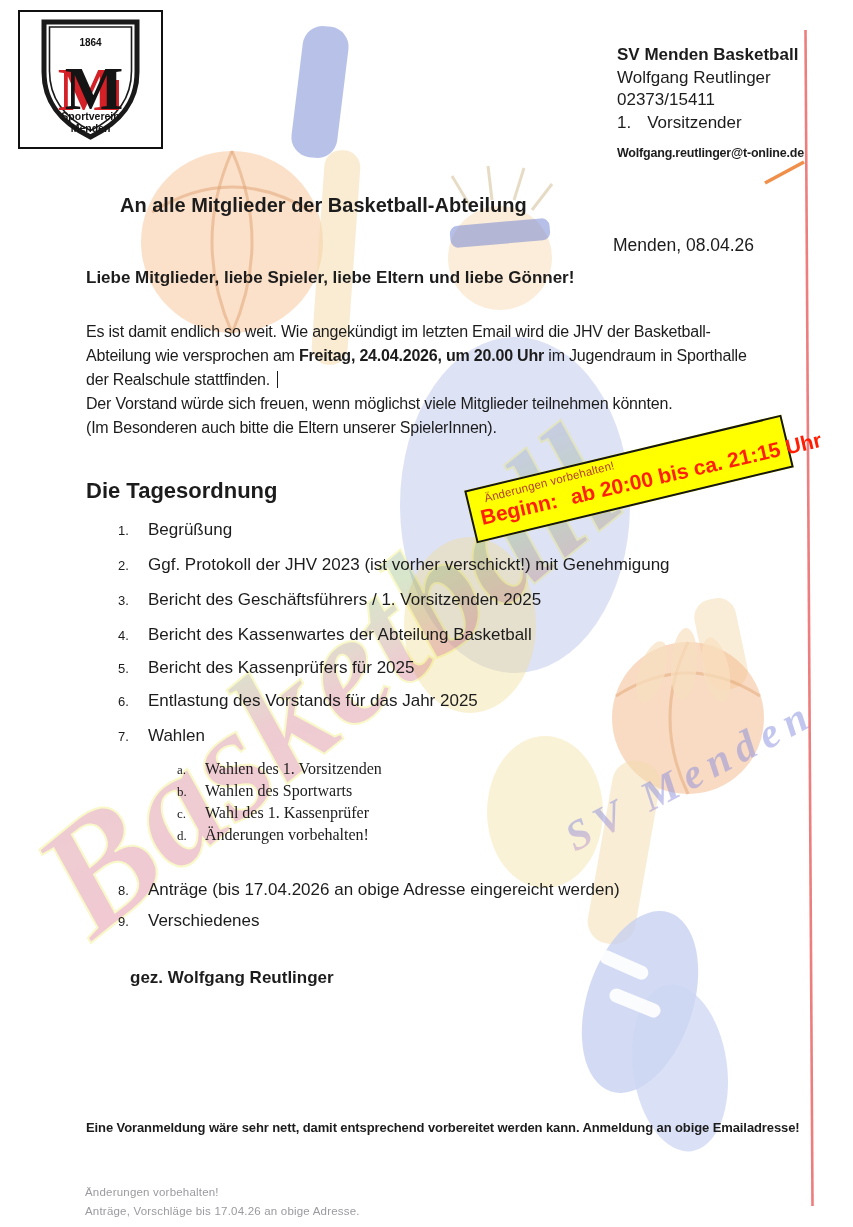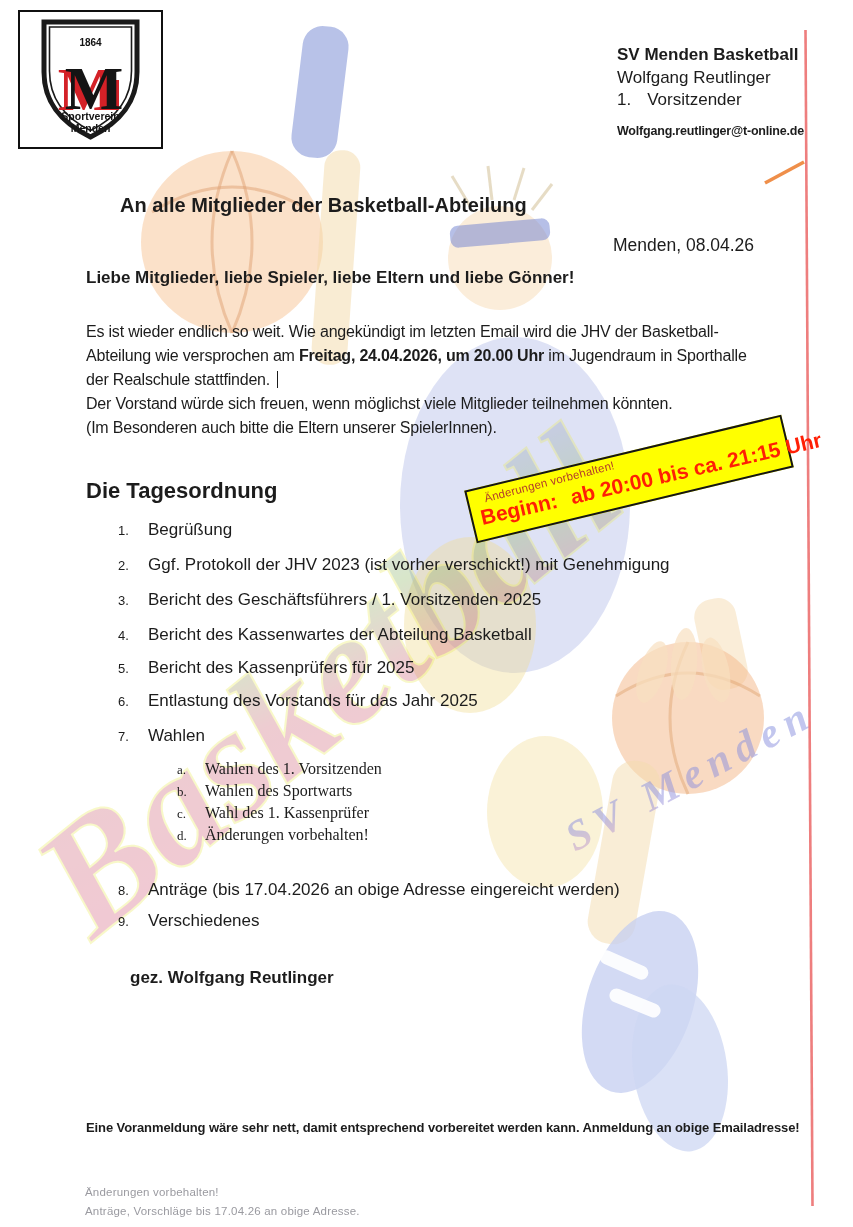--- a/index.html
+++ b/index.html
@@ -116,32 +116,33 @@
       <rect x="92" y="70" width="9" height="30" fill="#d42127"></rect>
       <text x="76" y="99" text-anchor="middle" font-family="'Liberation Serif',serif" font-size="62" font-weight="700" fill="#141414">M</text>
       <text x="72.5" y="110" text-anchor="middle" font-family="'Liberation Sans',sans-serif" font-size="10.5" font-weight="700" fill="#141414">Sportverein</text>
       <text x="72.5" y="122" text-anchor="middle" font-family="'Liberation Sans',sans-serif" font-size="10.5" font-weight="700" fill="#141414">Menden</text>
     </svg>
   </div>
 
   <div class="abs header-block">
     <div class="header-org nowrap">SV Menden Basketball</div>
     <div class="nowrap">Wolfgang Reutlinger</div>
+    <div class="nowrap">02373/15411</div>
     <div class="nowrap">
       <span>1.</span><span class="role-gap"></span><span>Vorsitzender</span>
     </div>
     <div class="header-email nowrap">Wolfgang.reutlinger@t-online.de</div>
   </div>
 
   <div class="abs doc-title nowrap">An alle Mitglieder der Basketball-Abteilung</div>
   <div class="abs doc-date nowrap">Menden, 08.04.26</div>
   <div class="abs salutation nowrap">Liebe Mitglieder, liebe Spieler, liebe Eltern und liebe Gönner!</div>
 
   <div class="abs body-para">
-    <div class="nowrap">Es ist wieder endlich so weit. Wie angekündigt im letzten Email wird die JHV der Basketball-</div>
+    <div class="nowrap">Es ist damit endlich so weit. Wie angekündigt im letzten Email wird die JHV der Basketball-</div>
     <div class="nowrap">
       <span>Abteilung wie versprochen am </span><span class="b">Freitag, 24.04.2026, um 20.00 Uhr</span><span> im Jugendraum in Sporthalle</span>
     </div>
     <div class="nowrap">
       <span>der Realschule stattfinden.</span><span class="caret"></span>
     </div>
     <div class="nowrap">Der Vorstand würde sich freuen, wenn möglichst viele Mitglieder teilnehmen könnten.</div>
     <div class="nowrap">(Im Besonderen auch bitte die Eltern unserer SpielerInnen).</div>
   </div>
 

